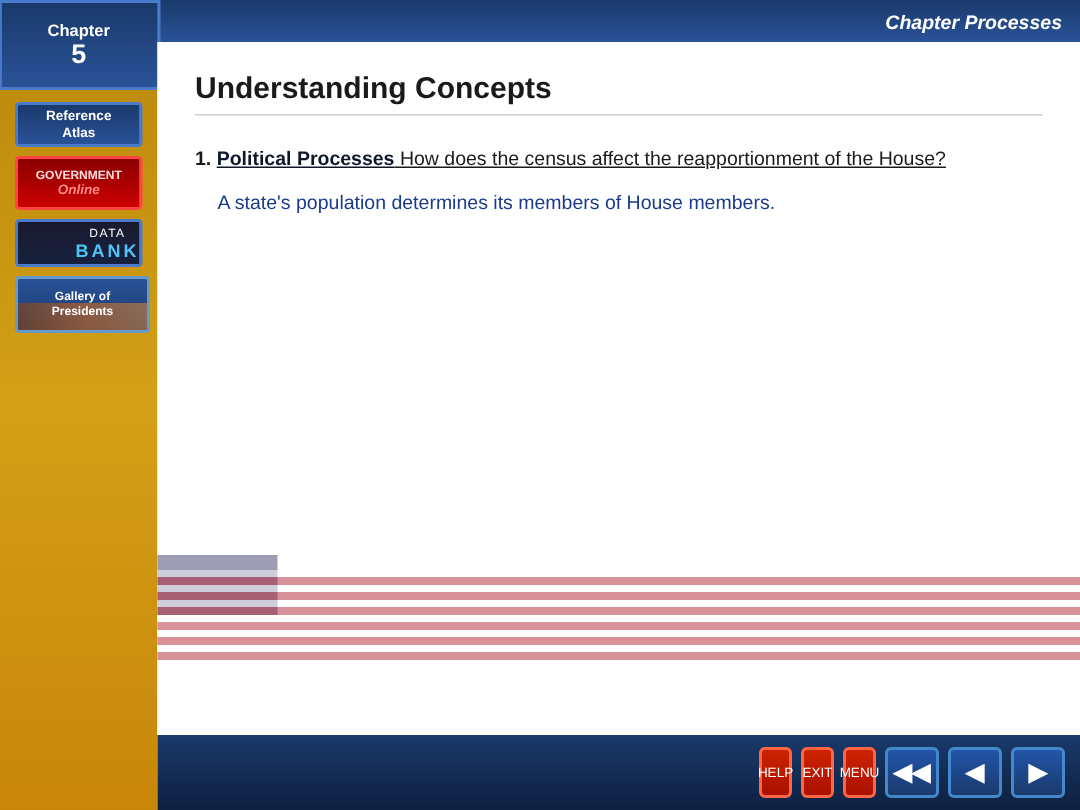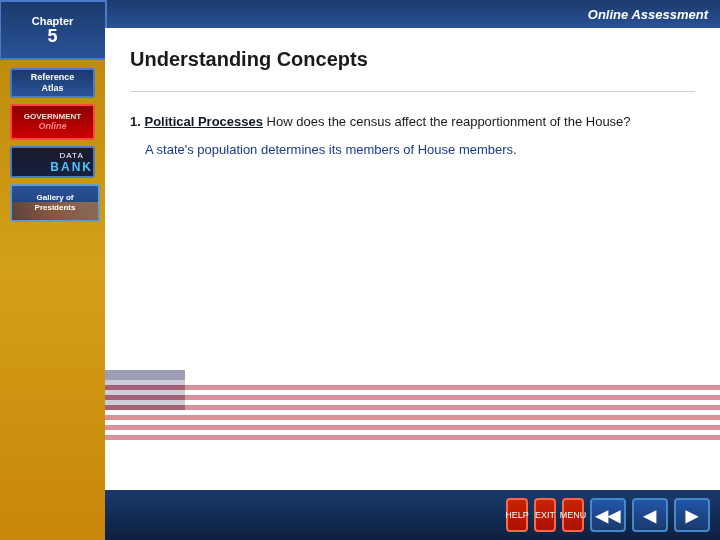--- a/index.html
+++ b/index.html
@@ -174,21 +174,21 @@
       margin: 0;
       position: relative;
     }
 
     .page-title {
       font-size: 20px;
       font-weight: bold;
       color: #1a1a1a;
       margin-bottom: 20px;
       border-bottom: 1px solid #ccc;
-      padding-bottom: 20px;
+      padding-bottom: 5px;
     }
 
     .question-block {
       margin-bottom: 15px;
     }
 
     .question-number {
       font-size: 13px;
       font-weight: bold;
       color: #1a1a1a;
@@ -199,20 +199,21 @@
       font-weight: bold;
       color: #0f172a;
       text-decoration: underline;
       margin-top: 22px;
     }
 
     .question-text {
       font-size: 13px;
       color: #1a1a1a;
       display: inline;
+      text-decoration: underline;
     }
 
     .answer-text {
       font-size: 13px;
       color: #1a3a8b;
       margin-top: 10px;
       margin-left: 15px;
       line-height: 1.5;
     }
 
@@ -277,21 +278,21 @@
       width: 80px;
       height: 40px;
       background: #3c3b6e;
       opacity: 0.5;
     }
   </style>
 </head>
 <body>
 
 <div class="header">
-  <span class="header-title">Online Assessment</span>
+  <span class="header-title">Chapter Processes</span>
 </div>
 
 <div class="sidebar">
   <div class="chapter-box">
     <span class="chapter-label">Chapter</span>
     <span class="chapter-number">5</span>
   </div>
 
   <div class="sidebar-nav">
     <div class="nav-btn">

